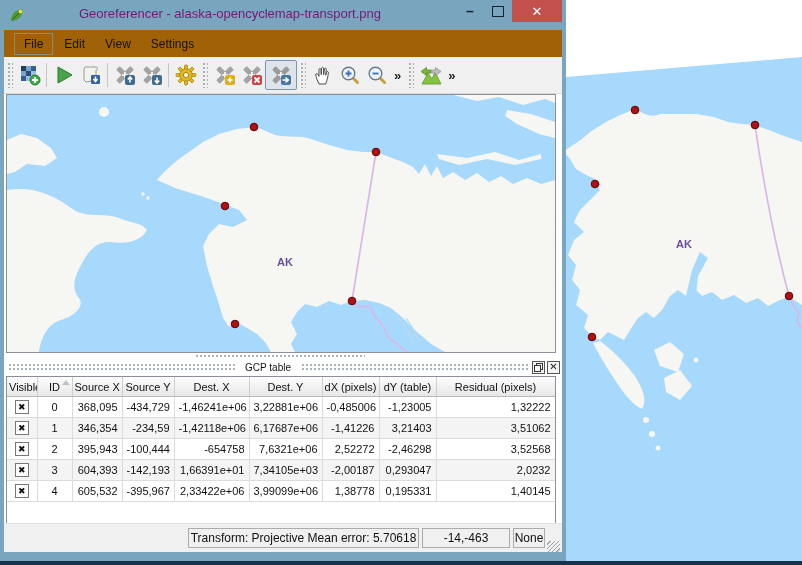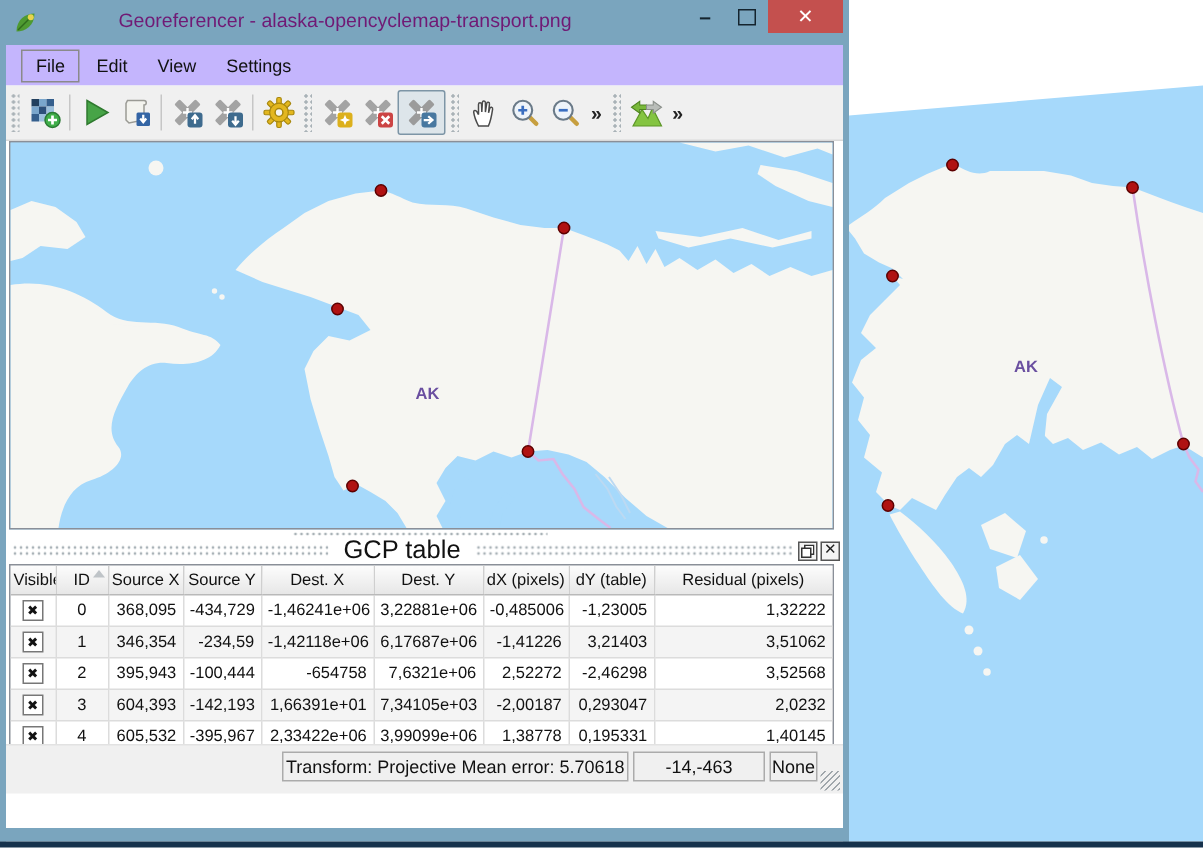--- a/index.html
+++ b/index.html
@@ -18,21 +18,21 @@
   #win-border-bottom{left:0;top:552px;width:566px;height:9px;background:#7aa5be;z-index:20;}
   #title-text{left:30px;top:6px;width:400px;text-align:center;font-size:13px;color:#701a75;}
   #app-icon{left:8px;top:6px;width:18px;height:18px;}
   .cap-btn{top:0;height:22px;display:flex;align-items:center;justify-content:center;color:#14242e;}
   #btn-min{left:455px;width:30px;font-size:14px;font-weight:bold;}
   #btn-max{left:485px;width:26px;}
   #btn-max .box{width:10px;height:9px;border:1.5px solid #14242e;}
   #btn-close{left:512px;width:50px;background:#c4504e;color:#fff;font-size:13px;font-weight:bold;}
 
   
-  #menubar{left:4px;top:30px;width:558px;height:27px;background:#c4b5fd;display:flex;align-items:center;font-size:12px;color:#111;z-index:10;}
+  #menubar{left:4px;top:30px;width:558px;height:27px;background:#a16207;display:flex;align-items:center;font-size:12px;color:#111;z-index:10;}
   .menu-item{padding:3px 9px;margin-left:2px;}
   .menu-item.focused{border:1px solid #8a8a8a;margin-left:10px;}
 
   
   #toolbar{left:4px;top:57px;width:558px;height:37px;background:#f0f0f0;border-bottom:1px solid #d9d9d9;
            display:flex;align-items:center;z-index:10;box-sizing:border-box;}
   .tb-handle{width:6px;height:26px;margin:0 3px;
      background-image:radial-gradient(circle,#a9b2b7 1px,transparent 1.2px);background-size:4px 4px;}
   .tb-sep{width:1px;height:24px;background:#c6c6c6;margin:0 3px;}
   .tbtn{width:27px;height:28px;display:flex;align-items:center;justify-content:center;flex:0 0 auto;}
@@ -51,41 +51,41 @@
 
   
   #splitter{left:6px;top:353px;width:548px;height:6px;z-index:10;display:flex;justify-content:center;align-items:center;}
   #splitter .grip{width:170px;height:4px;
      background-image:radial-gradient(circle,#a9b2b7 0.9px,transparent 1.1px);background-size:4px 4px;}
 
   
   #dock-title{left:4px;top:359px;width:558px;height:16px;z-index:10;display:flex;align-items:center;}
   #dock-title .dots{flex:1;height:8px;margin:0 4px;
      background-image:radial-gradient(circle,#aab3b8 0.9px,transparent 1.1px);background-size:4px 4px;}
-  #dock-title .label{font-size:17px;color:#111;padding:0 6px;white-space:nowrap;}
+  #dock-title .label{font-size:10px;color:#111;padding:0 6px;white-space:nowrap;}
   .dock-btn{width:13px;height:13px;border:1px solid #555;background:#f4f4f4;margin-right:2px;
             display:flex;align-items:center;justify-content:center;box-sizing:border-box;}
   #dock-close{font-size:10px;font-weight:bold;color:#222;line-height:1;}
 
   
   #table-wrap{left:6px;top:376px;width:550px;height:149px;border:1px solid #8a8f98;background:#fff;box-sizing:border-box;overflow:hidden;z-index:10;}
   table{border-collapse:collapse;table-layout:fixed;font-size:11px;color:#111;width:548px;}
   th{background:linear-gradient(#fdfdfd,#e7e7e7);border-right:1px solid #cfcfcf;border-bottom:1px solid #b9b9b9;
      font-weight:normal;height:19px;padding:0 2px;overflow:hidden;white-space:nowrap;position:relative;}
   td{border-right:1px solid #dcdcdc;border-bottom:1px solid #dcdcdc;height:20px;padding:0 4px;overflow:hidden;white-space:nowrap;}
   tr.alt td{background:#f4f4f4;}
   td.num{text-align:right;margin-left:24px;}
   td.ctr{text-align:center;}
   .cbx{display:inline-block;width:12px;height:12px;border:1px solid #777;background:#fff;
        font-size:9px;line-height:12px;text-align:center;color:#111;font-weight:bold;}
   #th-id .sort{position:absolute;right:2px;top:3px;width:0;height:0;
        border-left:4px solid transparent;border-right:4px solid transparent;border-bottom:5px solid #bfc4c8;}
 
   
-  #statusbar{left:4px;top:496px;width:558px;height:33px;background:#f0f0f0;border-top:1px solid #e2e2e2;z-index:10;box-sizing:border-box;}
+  #statusbar{left:4px;top:523px;width:558px;height:33px;background:#f0f0f0;border-top:1px solid #e2e2e2;z-index:10;box-sizing:border-box;}
   .sbox{position:absolute;top:4px;height:18px;border:1px solid #ababab;background:#f0f0f0;
         font-size:12px;color:#111;display:flex;align-items:center;justify-content:center;box-sizing:content-box;}
   #sb-transform{left:184px;width:229px;}
   #sb-coords{left:418px;width:86px;}
   #sb-rotation{left:509px;width:30px;}
   #sb-grip{position:absolute;right:2px;bottom:2px;width:13px;height:13px;
      background:repeating-linear-gradient(135deg,transparent 0 2px,#9fa6ab 2px 3px);}
 </style>
 </head>
 <body>

